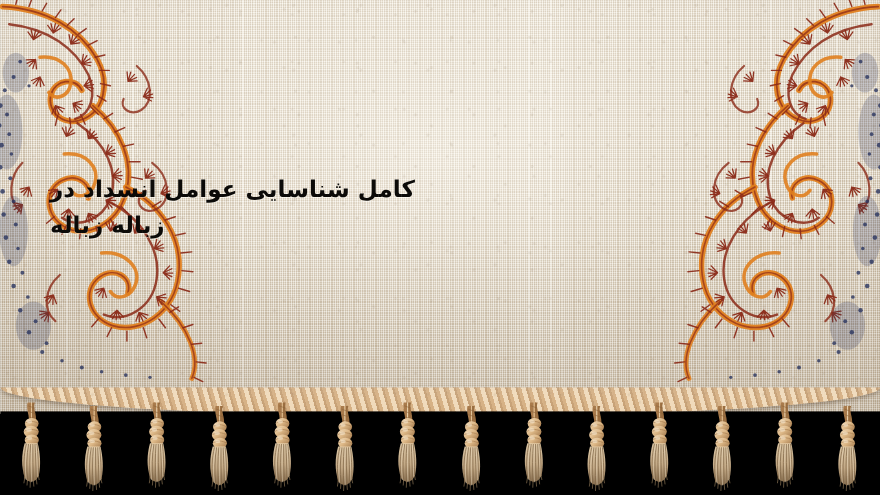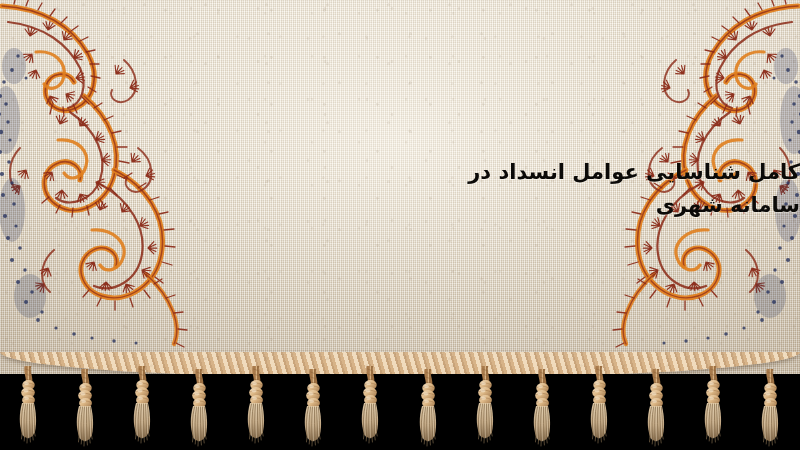--- a/index.html
+++ b/index.html
@@ -88,23 +88,24 @@
   .ornament.left  { left: -4px; }
   .ornament.right { right: -4px; transform: scaleX(-1); }
   .ornament svg { width: 100%; height: 100%; display: block; }
 
   
   .title-block {
     position: absolute;
     left: 0;
     right: 0;
     top: 156px;
-    text-align: right;
+    text-align: left;
     direction: rtl;
     z-index: 5;
+    padding-left: 45px;
   }
   .title-line {
     font-family: "DejaVu Sans", sans-serif;
     font-size: 21px;
     font-weight: 700;
     line-height: 33px;
     color: #0b0a08;
     letter-spacing: 0;
     white-space: nowrap;
     text-shadow: 0 1px 0 rgba(255,252,244,0.45);
@@ -513,21 +514,21 @@
         <ellipse cx="10" cy="120" rx="14" ry="34"></ellipse>
         <ellipse cx="16" cy="210" rx="13" ry="32"></ellipse>
         <ellipse cx="34" cy="296" rx="16" ry="22"></ellipse>
         <ellipse cx="18" cy="66" rx="12" ry="18"></ellipse>
       </g>
     </svg>
   </div>
 
   <div class="title-block">
     <div class="title-line">کامل شناسایی عوامل انسداد در</div>
-    <div class="title-line">سامانه شهری</div>
+    <div class="title-line">زباله زباله</div>
   </div>
 
   <div class="fringe" id="fringe">
       <div class="tassel" style="left: 12px; top: 0px;">
     <svg viewBox="0 0 34 84" xmlns="http://www.w3.org/2000/svg" aria-hidden="true">
       <defs>
         <linearGradient id="cordG" x1="0" y1="0" x2="1" y2="0">
           <stop offset="0%" stop-color="#a97b4c"></stop>
           <stop offset="35%" stop-color="#e9d3b0"></stop>
           <stop offset="65%" stop-color="#d6ad7c"></stop>

